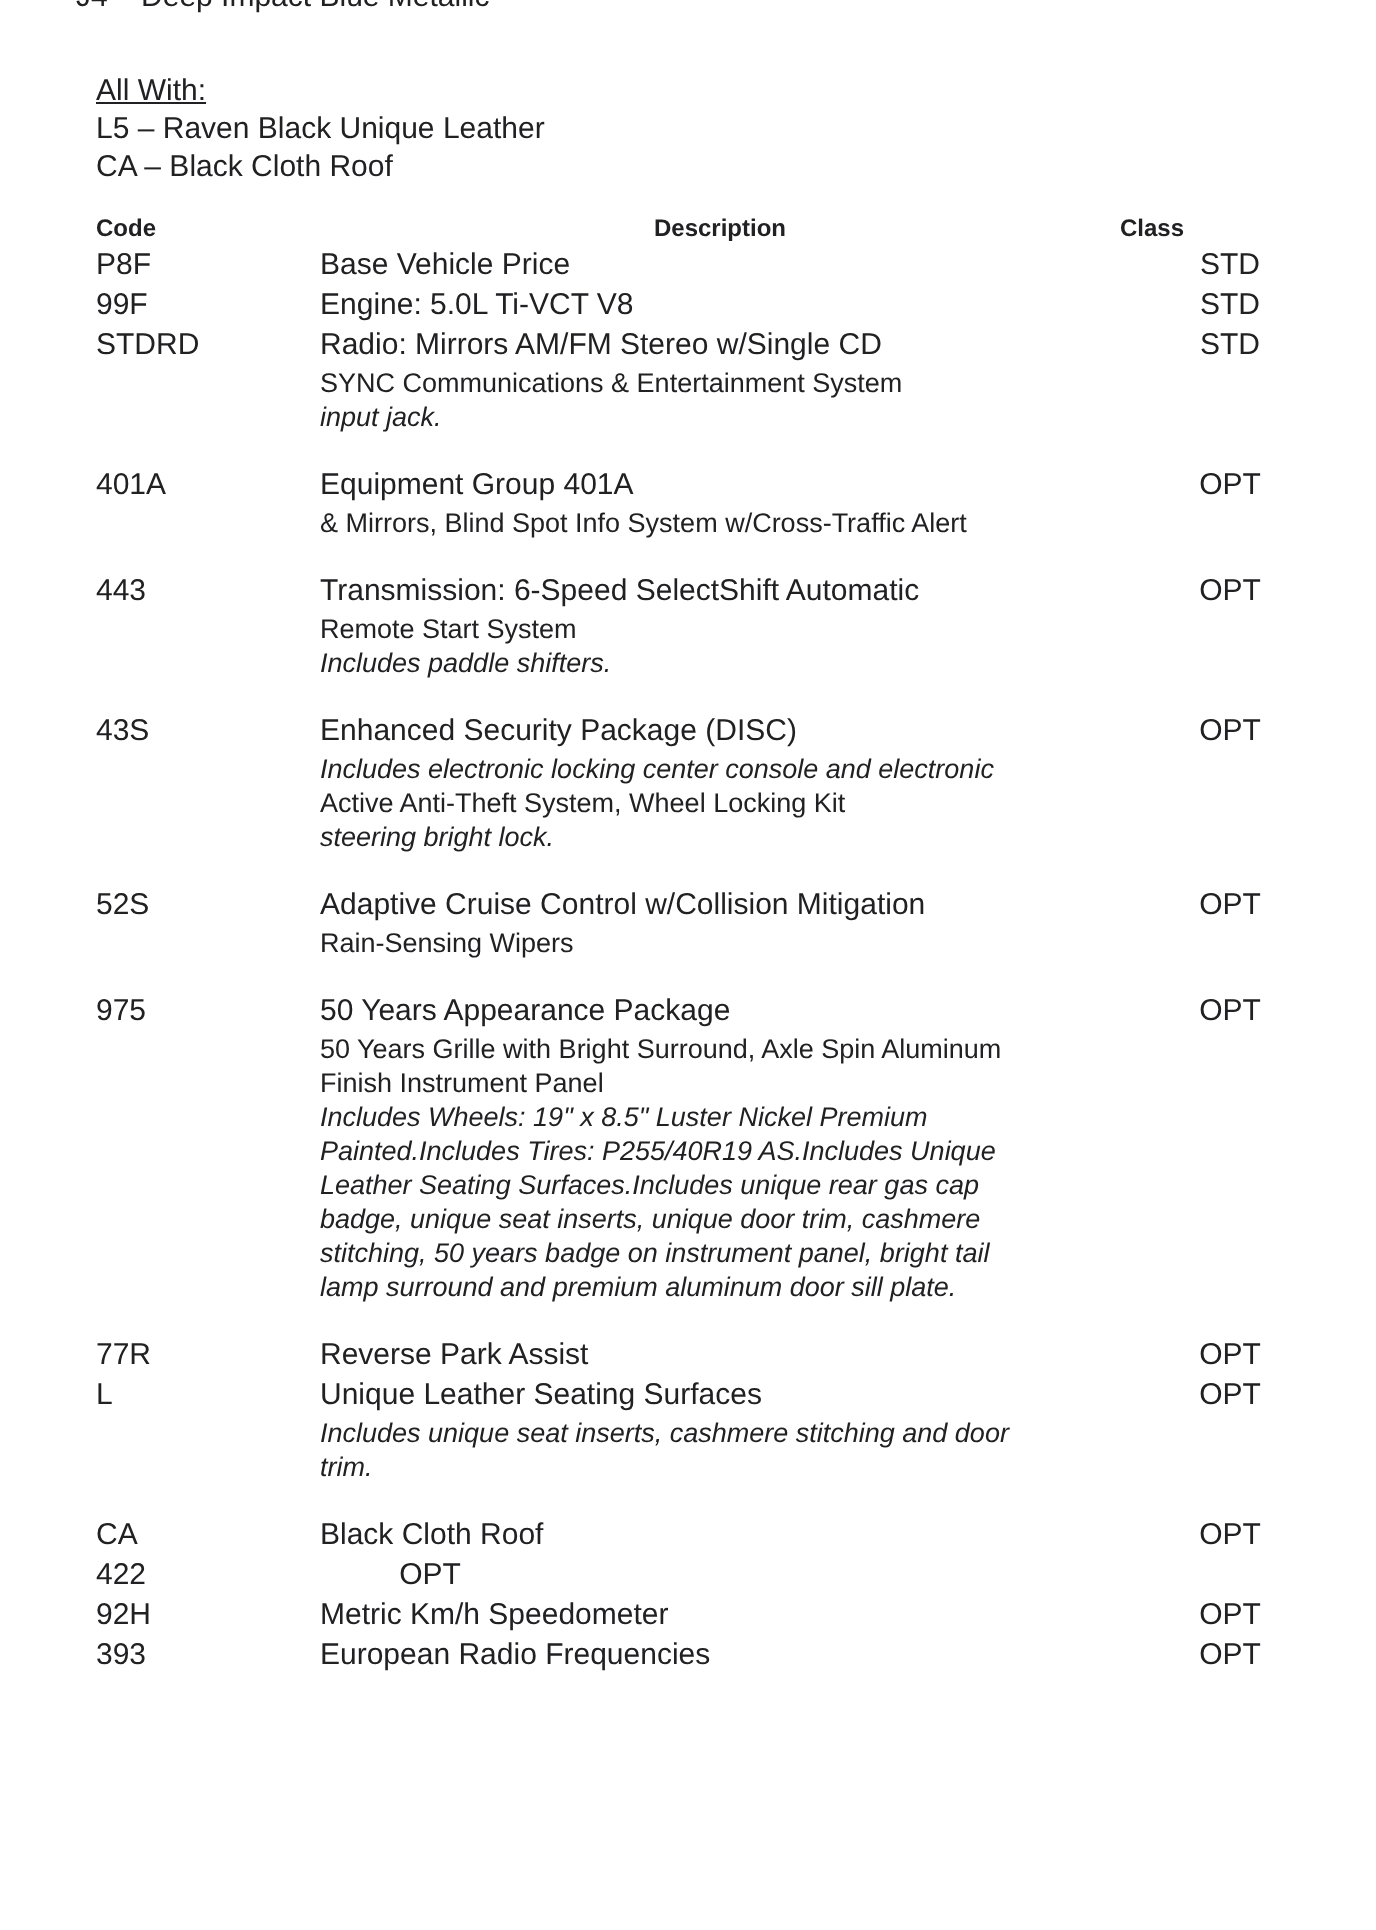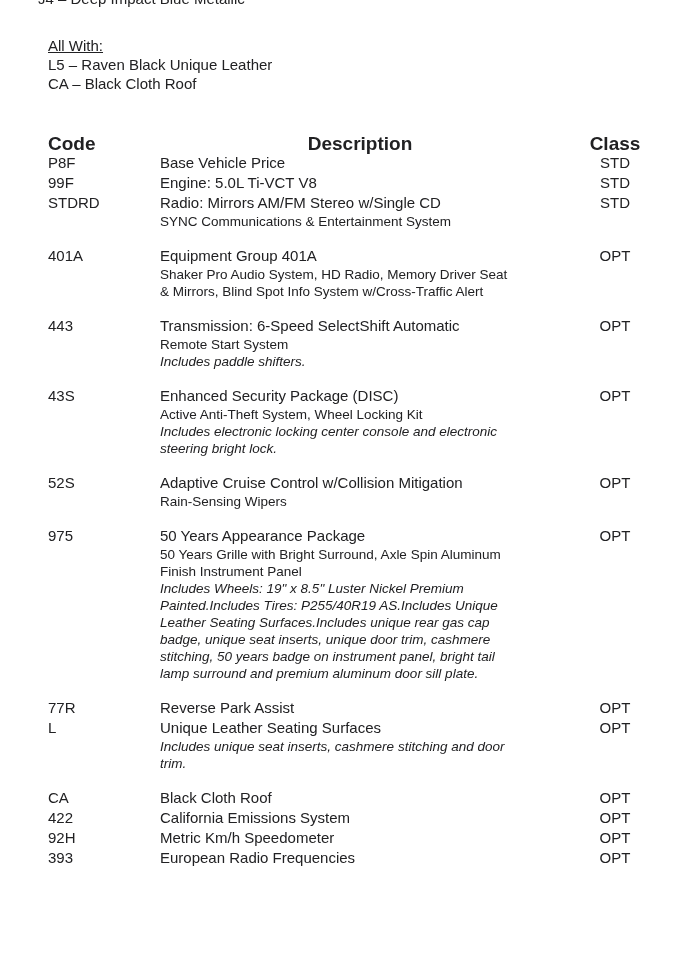--- a/index.html
+++ b/index.html
@@ -33,29 +33,29 @@
   }
   .allwith {
     padding-top: 36px;
     font-size: 15px;
     line-height: 19px;
   }
   .allwith-heading {
     text-decoration: underline;
   }
   .thead {
-    margin-top: 42px;
+    margin-top: 12px;
     display: flex;
-    font-size: 19px;
+    font-size: 12px;
     font-weight: bold;
     line-height: 18px;
   }
   .col-code   { width: 112px; text-align: left; }
   .col-desc   { width: 400px; text-align: center; }
-  .col-class  { width: 110px; text-align: center; }
+  .col-class  { width: 110px; }
   .trow {
     display: flex;
     font-size: 15px;
     line-height: 20px;
   }
   .cell-code  { width: 112px; }
   .cell-title { width: 400px; font-weight: normal; }
   .cell-class { width: 110px; text-align: center; }
   .detail {
     margin-left: 112px;
@@ -97,47 +97,47 @@
           <span class="cell-code">99F</span>
           <span class="cell-title">Engine: 5.0L Ti-VCT V8</span>
           <span class="cell-class">STD</span>
         </div>
         <div class="trow">
           <span class="cell-code">STDRD</span>
           <span class="cell-title">Radio: Mirrors AM/FM Stereo w/Single CD</span>
           <span class="cell-class">STD</span>
         </div>
         <div class="detail">SYNC Communications &amp; Entertainment System</div>
+        <div class="detail italic">input jack.</div>
       </div>
       <div class="group">
         <div class="trow">
           <span class="cell-code">401A</span>
           <span class="cell-title">Equipment Group 401A</span>
           <span class="cell-class">OPT</span>
         </div>
-        <div class="detail">Shaker Pro Audio System, HD Radio, Memory Driver Seat</div>
         <div class="detail">&amp; Mirrors, Blind Spot Info System w/Cross-Traffic Alert</div>
       </div>
       <div class="group">
         <div class="trow">
           <span class="cell-code">443</span>
           <span class="cell-title">Transmission: 6-Speed SelectShift Automatic</span>
           <span class="cell-class">OPT</span>
         </div>
         <div class="detail">Remote Start System</div>
         <div class="detail italic">Includes paddle shifters.</div>
       </div>
       <div class="group">
         <div class="trow">
           <span class="cell-code">43S</span>
           <span class="cell-title">Enhanced Security Package (DISC)</span>
           <span class="cell-class">OPT</span>
         </div>
+        <div class="detail italic">Includes electronic locking center console and electronic</div>
         <div class="detail">Active Anti-Theft System, Wheel Locking Kit</div>
-        <div class="detail italic">Includes electronic locking center console and electronic</div>
         <div class="detail italic">steering bright lock.</div>
       </div>
       <div class="group">
         <div class="trow">
           <span class="cell-code">52S</span>
           <span class="cell-title">Adaptive Cruise Control w/Collision Mitigation</span>
           <span class="cell-class">OPT</span>
         </div>
         <div class="detail">Rain-Sensing Wipers</div>
       </div>
@@ -171,21 +171,20 @@
         <div class="detail italic">trim.</div>
       </div>
       <div class="group">
         <div class="trow">
           <span class="cell-code">CA</span>
           <span class="cell-title">Black Cloth Roof</span>
           <span class="cell-class">OPT</span>
         </div>
         <div class="trow">
           <span class="cell-code">422</span>
-          <span class="cell-title">California Emissions System</span>
           <span class="cell-class">OPT</span>
         </div>
         <div class="trow">
           <span class="cell-code">92H</span>
           <span class="cell-title">Metric Km/h Speedometer</span>
           <span class="cell-class">OPT</span>
         </div>
         <div class="trow">
           <span class="cell-code">393</span>
           <span class="cell-title">European Radio Frequencies</span>

